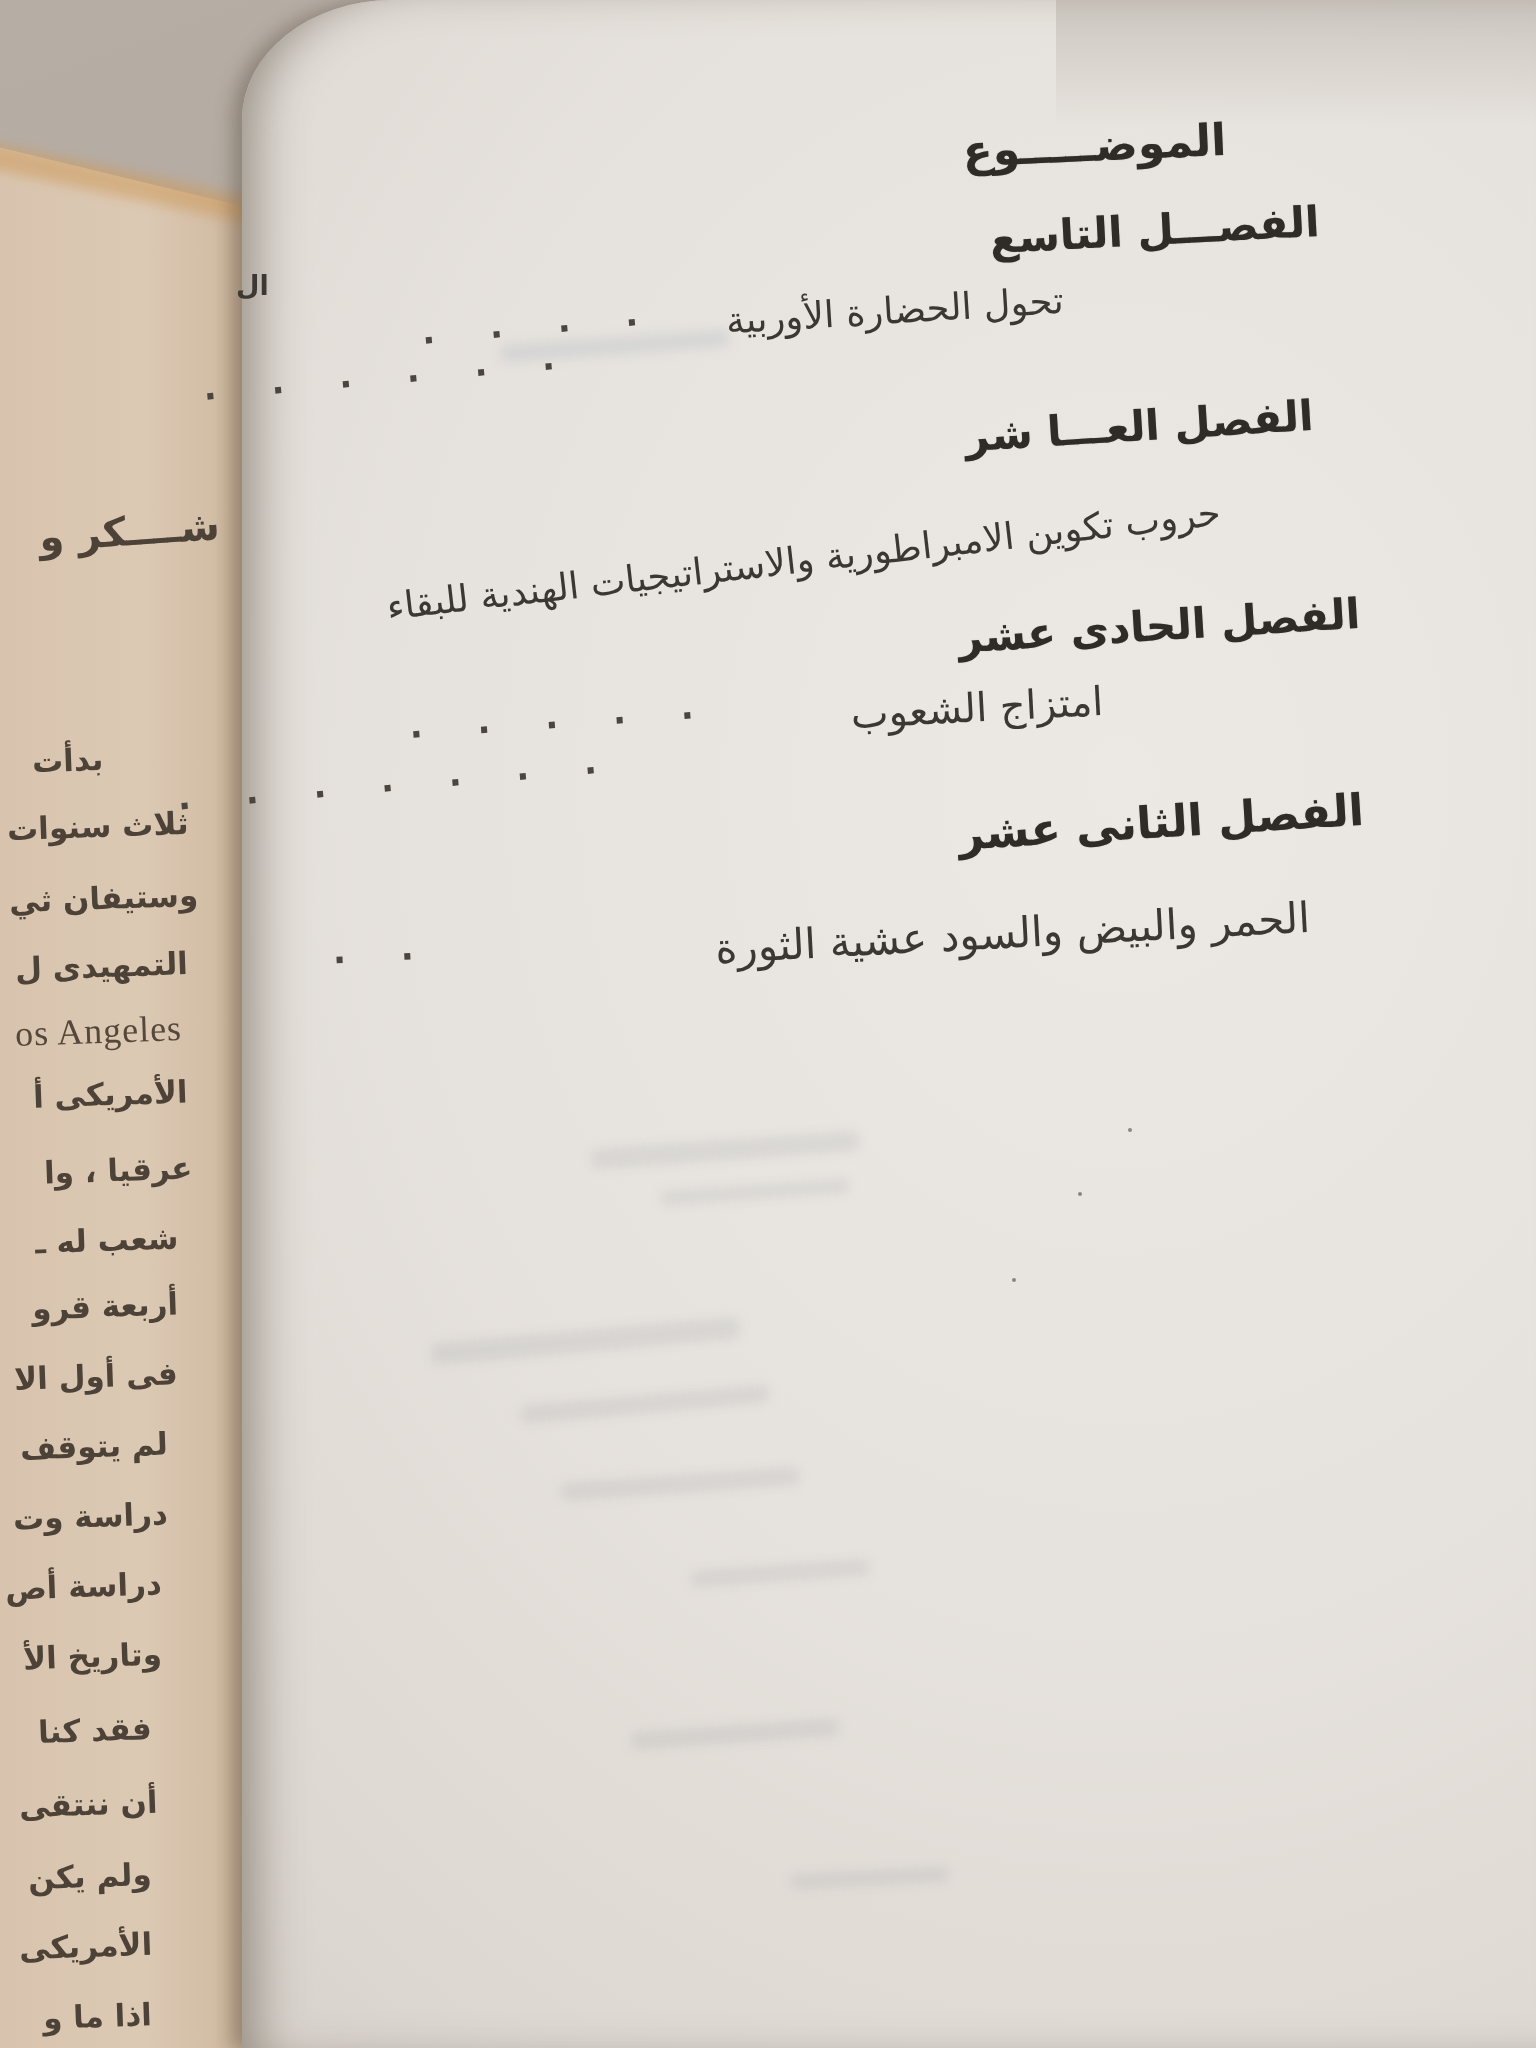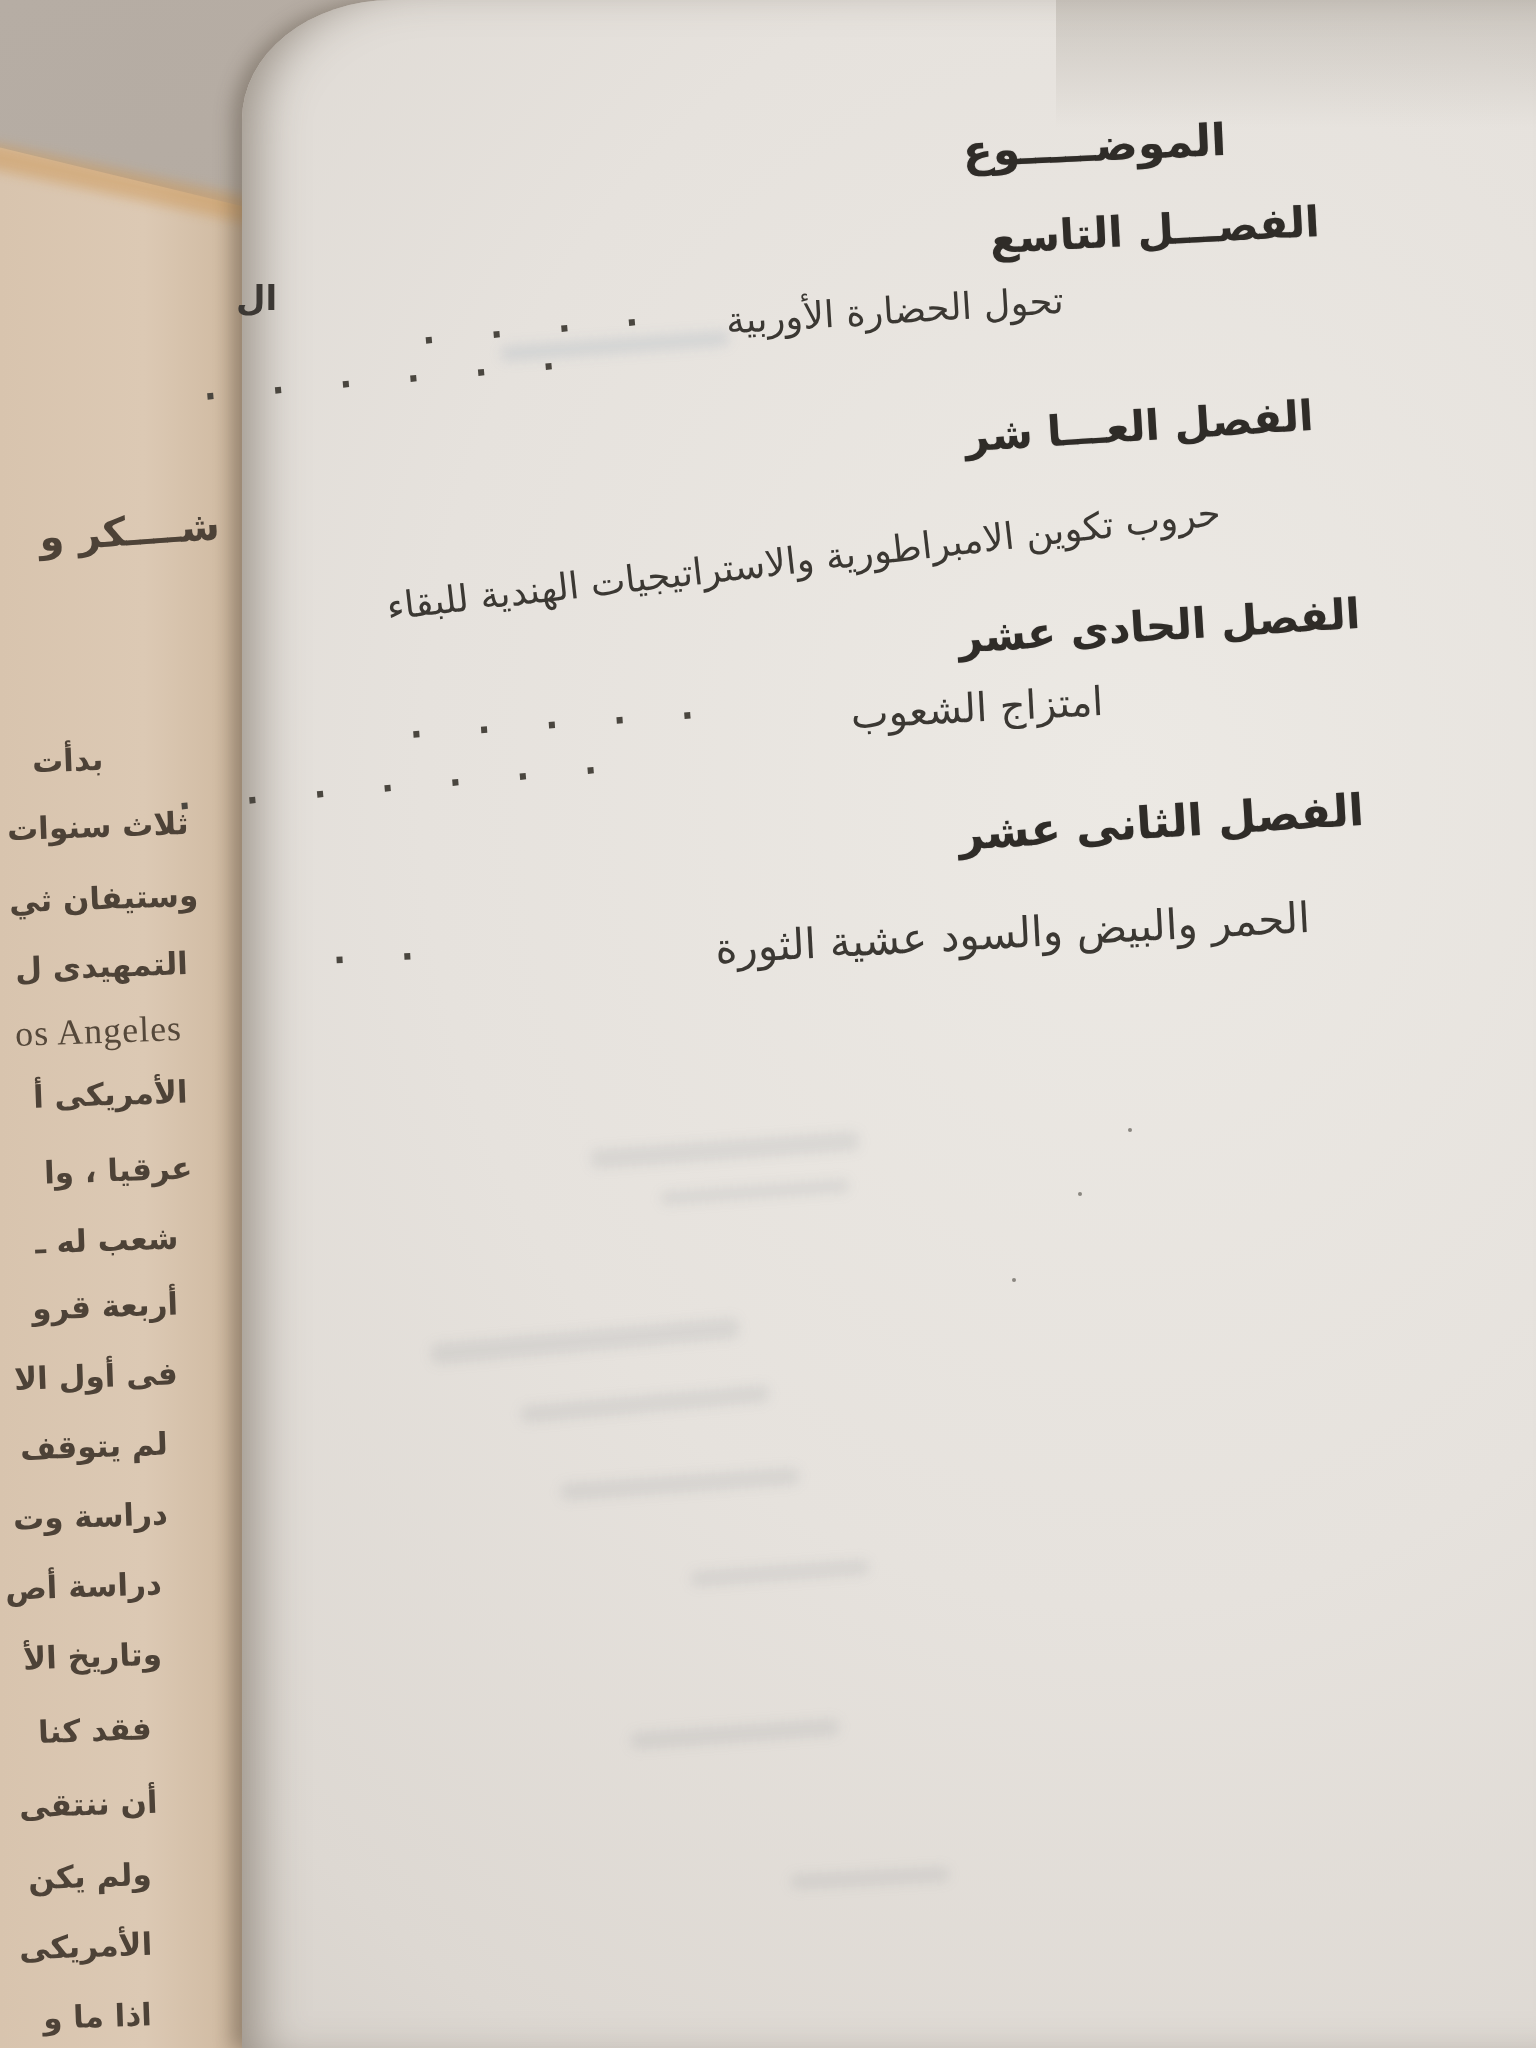--- a/index.html
+++ b/index.html
@@ -35,21 +35,21 @@
   
   .ar{direction:rtl;white-space:nowrap;position:absolute;line-height:1.25;}
   .r-heading{font-weight:bold;font-size:42px;color:#2f2c28;text-shadow:0 0 1px rgba(47,44,40,.35);}
   .r-title{font-size:37px;color:#3b3833;}
   .dots{position:absolute;direction:rtl;white-space:nowrap;font-size:34px;font-weight:bold;
         color:#4a463f;letter-spacing:55px;line-height:1;}
   .l-line{position:absolute;direction:rtl;white-space:nowrap;font-weight:bold;
           font-size:31px;color:#4d4237;}
   .latin{font-family:"Liberation Serif",serif;font-weight:normal;font-size:36px;
          color:#55483a;direction:ltr;letter-spacing:1px;}
-  .gutter-frag{position:absolute;font-size:34px;font-weight:bold;color:#3c3834;direction:rtl;margin-top:8px;}
+  .gutter-frag{position:absolute;font-size:27px;font-weight:bold;color:#3c3834;direction:rtl;}
   
   .ghost{position:absolute;background:rgba(104,116,122,.12);filter:blur(6px);border-radius:8px;}
   .ghost-blue{background:rgba(110,135,160,.16);}
   .speck{position:absolute;width:4px;height:4px;border-radius:50%;background:rgba(60,56,50,.55);}
 </style>
 </head>
 <body>
 
 <div class="scene">
 

